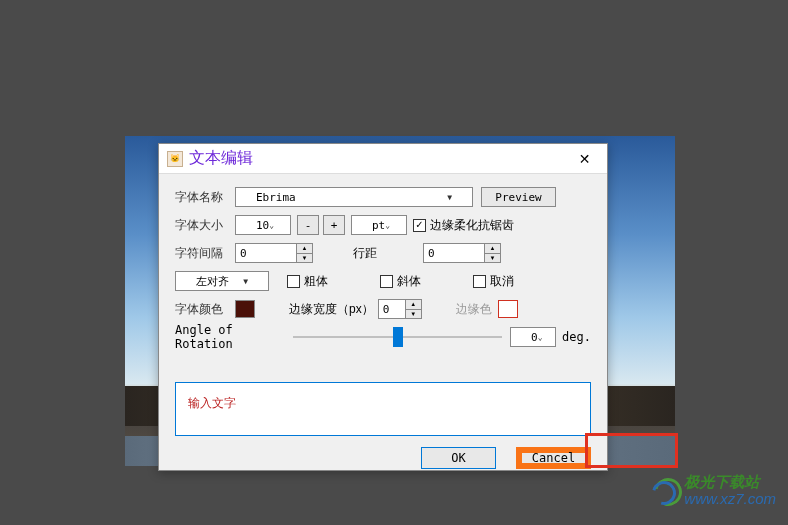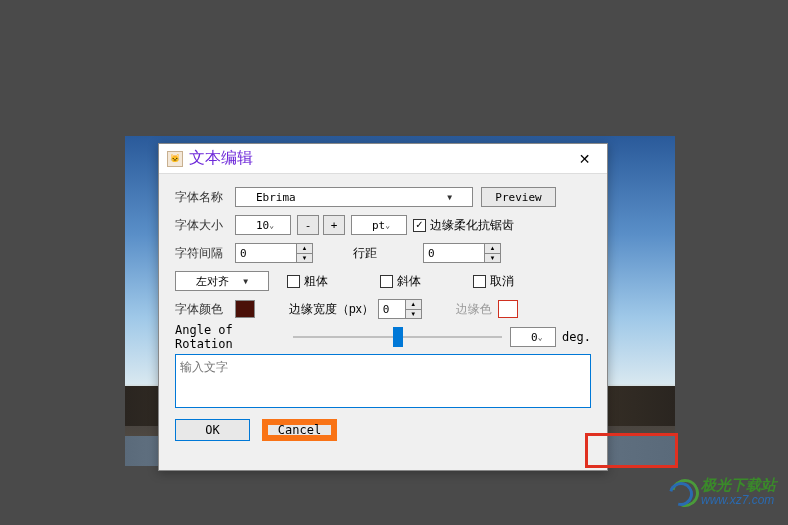--- a/index.html
+++ b/index.html
@@ -188,29 +188,31 @@
     top: -9px;
     left: 50%;
     transform: translateX(-50%);
     cursor: pointer;
   }
   .textarea {
     width: 100%;
     height: 54px;
     border: 1px solid #0078d7;
     background: #fff;
-    padding: 4px;
+    padding: 12px;
     font-size: 12px;
-    color: #737373;
+    color: #b91c1c;
     resize: none;
     outline: none;
+    margin-top: 28px;
   }
   .dialog-buttons {
     display: flex;
-    gap: 12px;
+    justify-content: flex-end;
+    gap: 20px;
     margin-top: 8px;
   }
   .btn-main {
     width: 75px;
     height: 22px;
     background: #e8e8e8;
     border: 6px solid #f97316;
     display: inline-flex;
     align-items: center;
     justify-content: center;
@@ -255,21 +257,21 @@
     position: absolute;
     width: 18px; height: 18px;
     border: 3px solid #2a6ab0;
     border-right-color: transparent;
     border-radius: 50%;
     transform: rotate(150deg);
     top: 3px; left: 0;
   }
   .wm-text { display: flex; flex-direction: column; line-height: 1.1; }
   .wm-cn { color: #3a8a2a; font-size: 15px; font-weight: bold; font-style: italic; }
-  .wm-en { color: #2a6ab0; font-size: 12px; font-style: italic; }
+  .wm-en { color: #2a6ab0; font-size: 15px; font-style: italic; }
   .disabled { color: #999; }
 </style>
 </head>
 <body>
 
 <div class="bg-photo"></div>
 
 <div class="dialog">
   <div class="titlebar">
     <span class="titlebar-icon">🐱</span>

